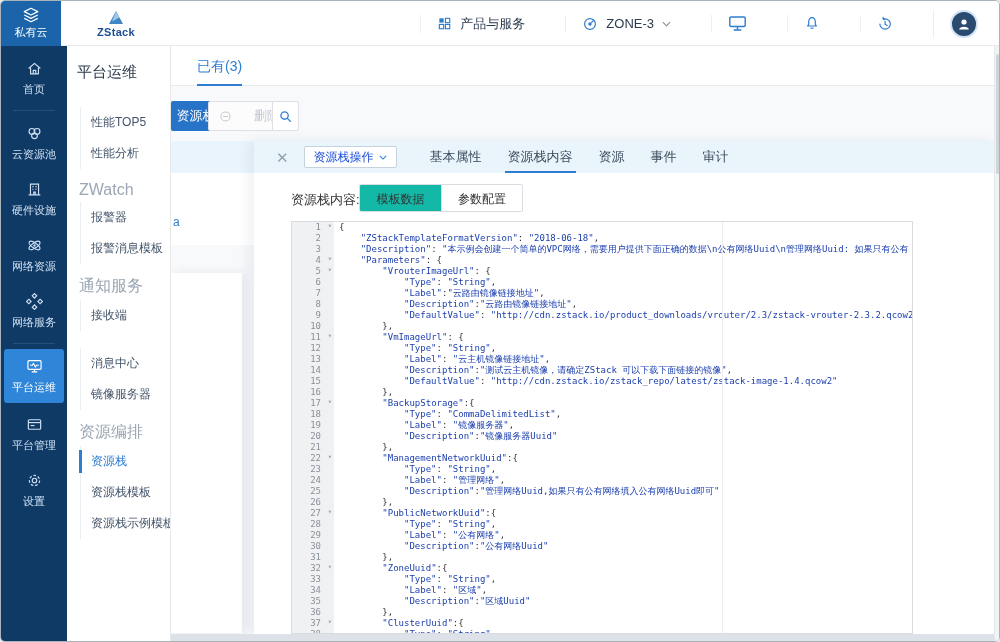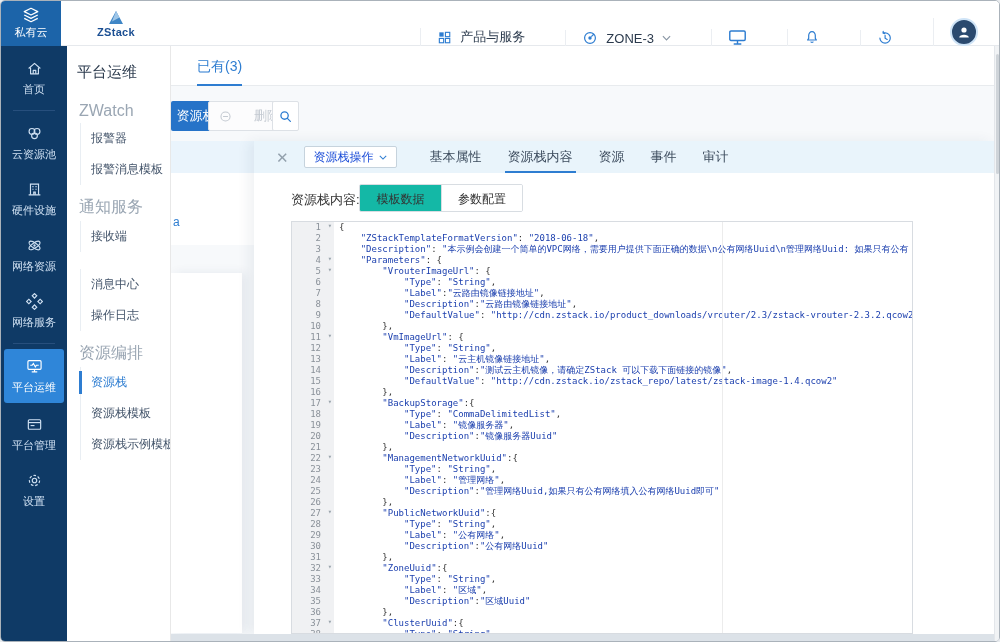--- a/index.html
+++ b/index.html
@@ -12,21 +12,21 @@
 
   
   #topbar { position:absolute; left:0; top:0; right:0; height:45px; background:#fff;
             border-bottom:1px solid #e6e9ed; z-index:40; }
   #brand { position:absolute; left:0; top:0; width:60px; height:45px; background:#1c64a9;
            color:#fff; display:flex; flex-direction:column; align-items:center; justify-content:center; gap:2px; }
   #brand .brand-label { font-size:11px; }
   #logo { position:absolute; left:60px; top:0; width:110px; height:45px;
           display:flex; flex-direction:column; align-items:center; justify-content:center; }
   #logo .logo-text { font-size:11px; font-weight:bold; color:#1b4f93; letter-spacing:.3px; }
-  #tb-right { position:absolute; right:5px; top:0; height:45px; display:flex; align-items:flex-end;gap:24px; }
+  #tb-right { position:absolute; right:5px; top:0; height:45px; display:flex; align-items:center;gap:24px; }
   .tb-cell { display:flex; align-items:center; gap:8px; padding:0 16px; border-left:1px solid #ebeef2;
              font-size:13px; color:#2b3a4d; cursor:pointer; }
   .tb-cell .blue { color:#2e7dd1; }
   .avatar { width:28px; height:28px; border-radius:50%; background:#2b4a6f; border:2px solid #cfe4f7;
             display:flex; align-items:center; justify-content:center; }
 
   
   #psb { position:absolute; left:0; top:45px; bottom:0; width:66px; background:#0f3a66; z-index:45; padding-top:3px; }
   .ps-item { height:54px; margin:2px 0; display:flex; flex-direction:column; align-items:center;
              justify-content:center; gap:5px; color:#cfe0f2; cursor:pointer; }
@@ -280,32 +280,36 @@
             <circle cx="8" cy="8" r="4.8" stroke-dasharray="2.5 1.7"></circle>
           </svg>
         </span>
         <div class="ps-label">设置</div>
       </div>
     </div>
 
   <div id="ssb">
     <div class="ssb-title">平台运维</div>
     <div id="ssb-groups">
+        <div class="ssb-group no-header">
+          <div class="ssb-item">性能TOP5</div>
+          <div class="ssb-item">性能分析</div>
+        </div>
         <div class="ssb-header">ZWatch</div>
         <div class="ssb-group">
           <div class="ssb-item">报警器</div>
           <div class="ssb-item">报警消息模板</div>
         </div>
         <div class="ssb-header">通知服务</div>
         <div class="ssb-group">
           <div class="ssb-item">接收端</div>
         </div>
         <div class="ssb-group no-header">
           <div class="ssb-item">消息中心</div>
-          <div class="ssb-item">操作日志</div>
+          <div class="ssb-item">镜像服务器</div>
         </div>
         <div class="ssb-header">资源编排</div>
         <div class="ssb-group">
           <div class="ssb-item active">资源栈</div>
           <div class="ssb-item">资源栈模板</div>
           <div class="ssb-item">资源栈示例模板</div>
         </div>
       </div>
   </div>
 

